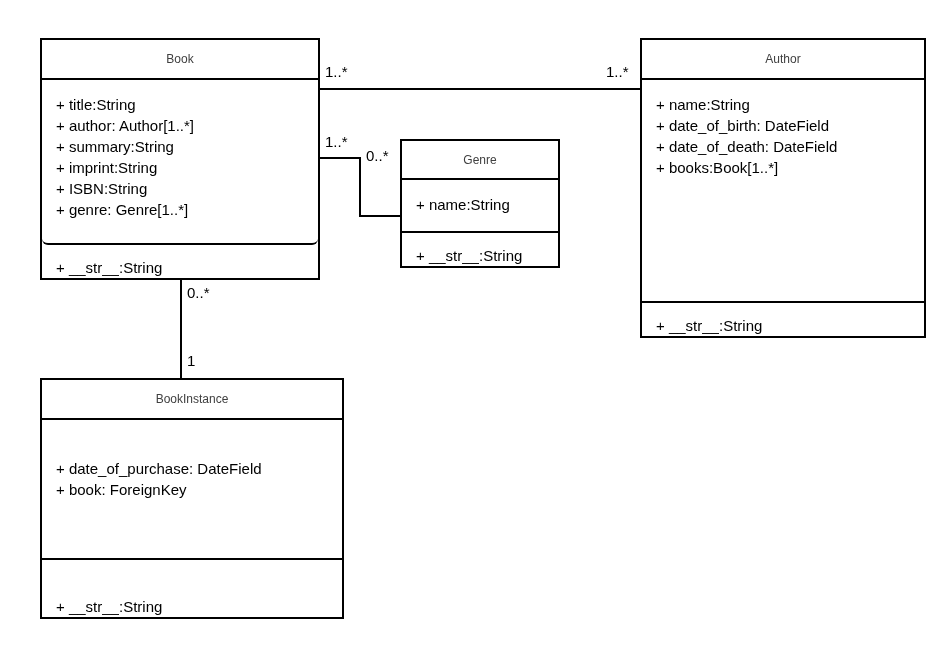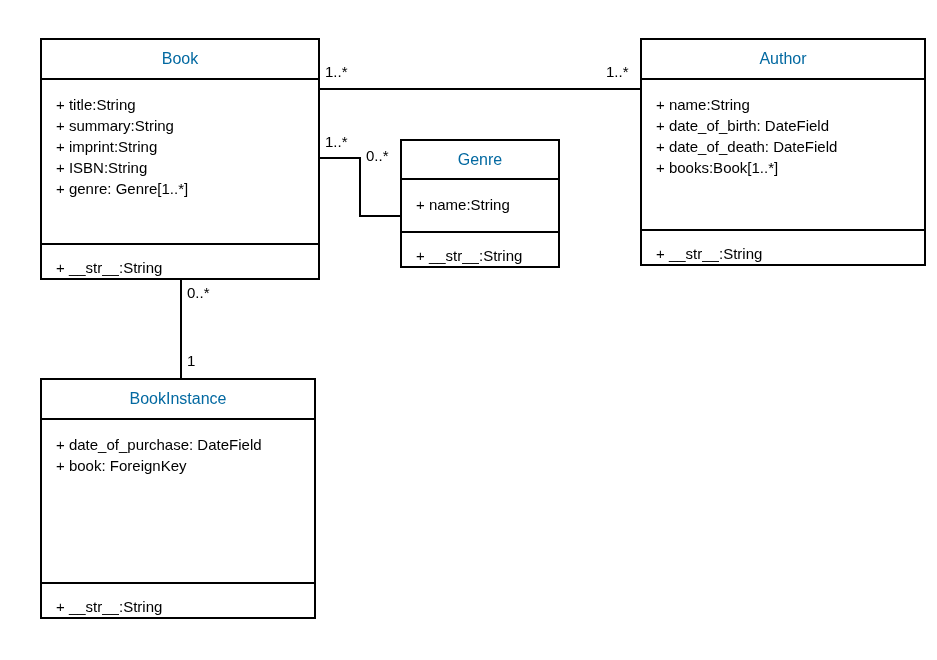--- a/index.html
+++ b/index.html
@@ -58,22 +58,22 @@
     flex-direction: column;
   }
   .class-header {
     box-sizing: border-box;
     border-bottom: 2px solid #000000;
     display: flex;
     align-items: center;
     justify-content: center;
     text-align: center;
     font-family: "Liberation Sans", sans-serif;
-    font-size: 16px;
-    color: #0369a1;
+    font-size: 12px;
+    color: #404040;
     flex: 0 0 auto;
   }
   .class-attributes {
     box-sizing: border-box;
     border-bottom: 2px solid #000000;
     padding: 14px 0 0 14px;
     flex: 1 1 auto;
   }
   .class-methods {
     box-sizing: border-box;
@@ -95,53 +95,54 @@
 
   <svg id="connector-layer" width="937" height="660" viewBox="0 0 937 660" aria-hidden="true">
       <polyline points="320,89 640,89"></polyline>
       <polyline points="320,158 360,158 360,216 400,216"></polyline>
       <polyline points="181,280 181,378"></polyline>
     </svg>
 
   <div id="class-layer">
       <div class="uml-class" style="left: 40px; top: 38px; width: 280px; height: 242px;">
         <div class="class-header" style="height: 40px;">Book</div>
-        <div class="class-attributes" style="height: 160px;">
+        <div class="class-attributes" style="height: 160px; border-radius: 6px;">
           <div class="member-row">+ title:String</div>
+          <div class="member-row">+ author: Author[1..*]</div>
           <div class="member-row">+ summary:String</div>
           <div class="member-row">+ imprint:String</div>
           <div class="member-row">+ ISBN:String</div>
           <div class="member-row">+ genre: Genre[1..*]</div>
         </div>
         <div class="class-methods">
           <div class="member-row">+ __str__:String</div>
         </div>
       </div>
-      <div class="uml-class" style="left: 640px; top: 38px; width: 286px; height: 228px;">
+      <div class="uml-class" style="left: 640px; top: 38px; width: 286px; height: 300px;">
         <div class="class-header" style="height: 40px;">Author</div>
         <div class="class-attributes" style="height: 157px;">
           <div class="member-row">+ name:String</div>
           <div class="member-row">+ date_of_birth: DateField</div>
           <div class="member-row">+ date_of_death: DateField</div>
           <div class="member-row">+ books:Book[1..*]</div>
         </div>
         <div class="class-methods">
           <div class="member-row">+ __str__:String</div>
         </div>
       </div>
       <div class="uml-class" style="left: 400px; top: 139px; width: 160px; height: 129px;">
         <div class="class-header" style="height: 39px;">Genre</div>
         <div class="class-attributes" style="height: 62px;">
           <div class="member-row">+ name:String</div>
         </div>
         <div class="class-methods">
           <div class="member-row">+ __str__:String</div>
         </div>
       </div>
-      <div class="uml-class" style="left: 40px; top: 378px; width: 276px; height: 241px;">
+      <div class="uml-class" style="left: 40px; top: 378px; width: 304px; height: 241px; gap: 24px;">
         <div class="class-header" style="height: 40px;">BookInstance</div>
         <div class="class-attributes" style="height: 152px;">
           <div class="member-row">+ date_of_purchase: DateField</div>
           <div class="member-row">+ book: ForeignKey</div>
         </div>
         <div class="class-methods">
           <div class="member-row">+ __str__:String</div>
         </div>
       </div>
     </div>

